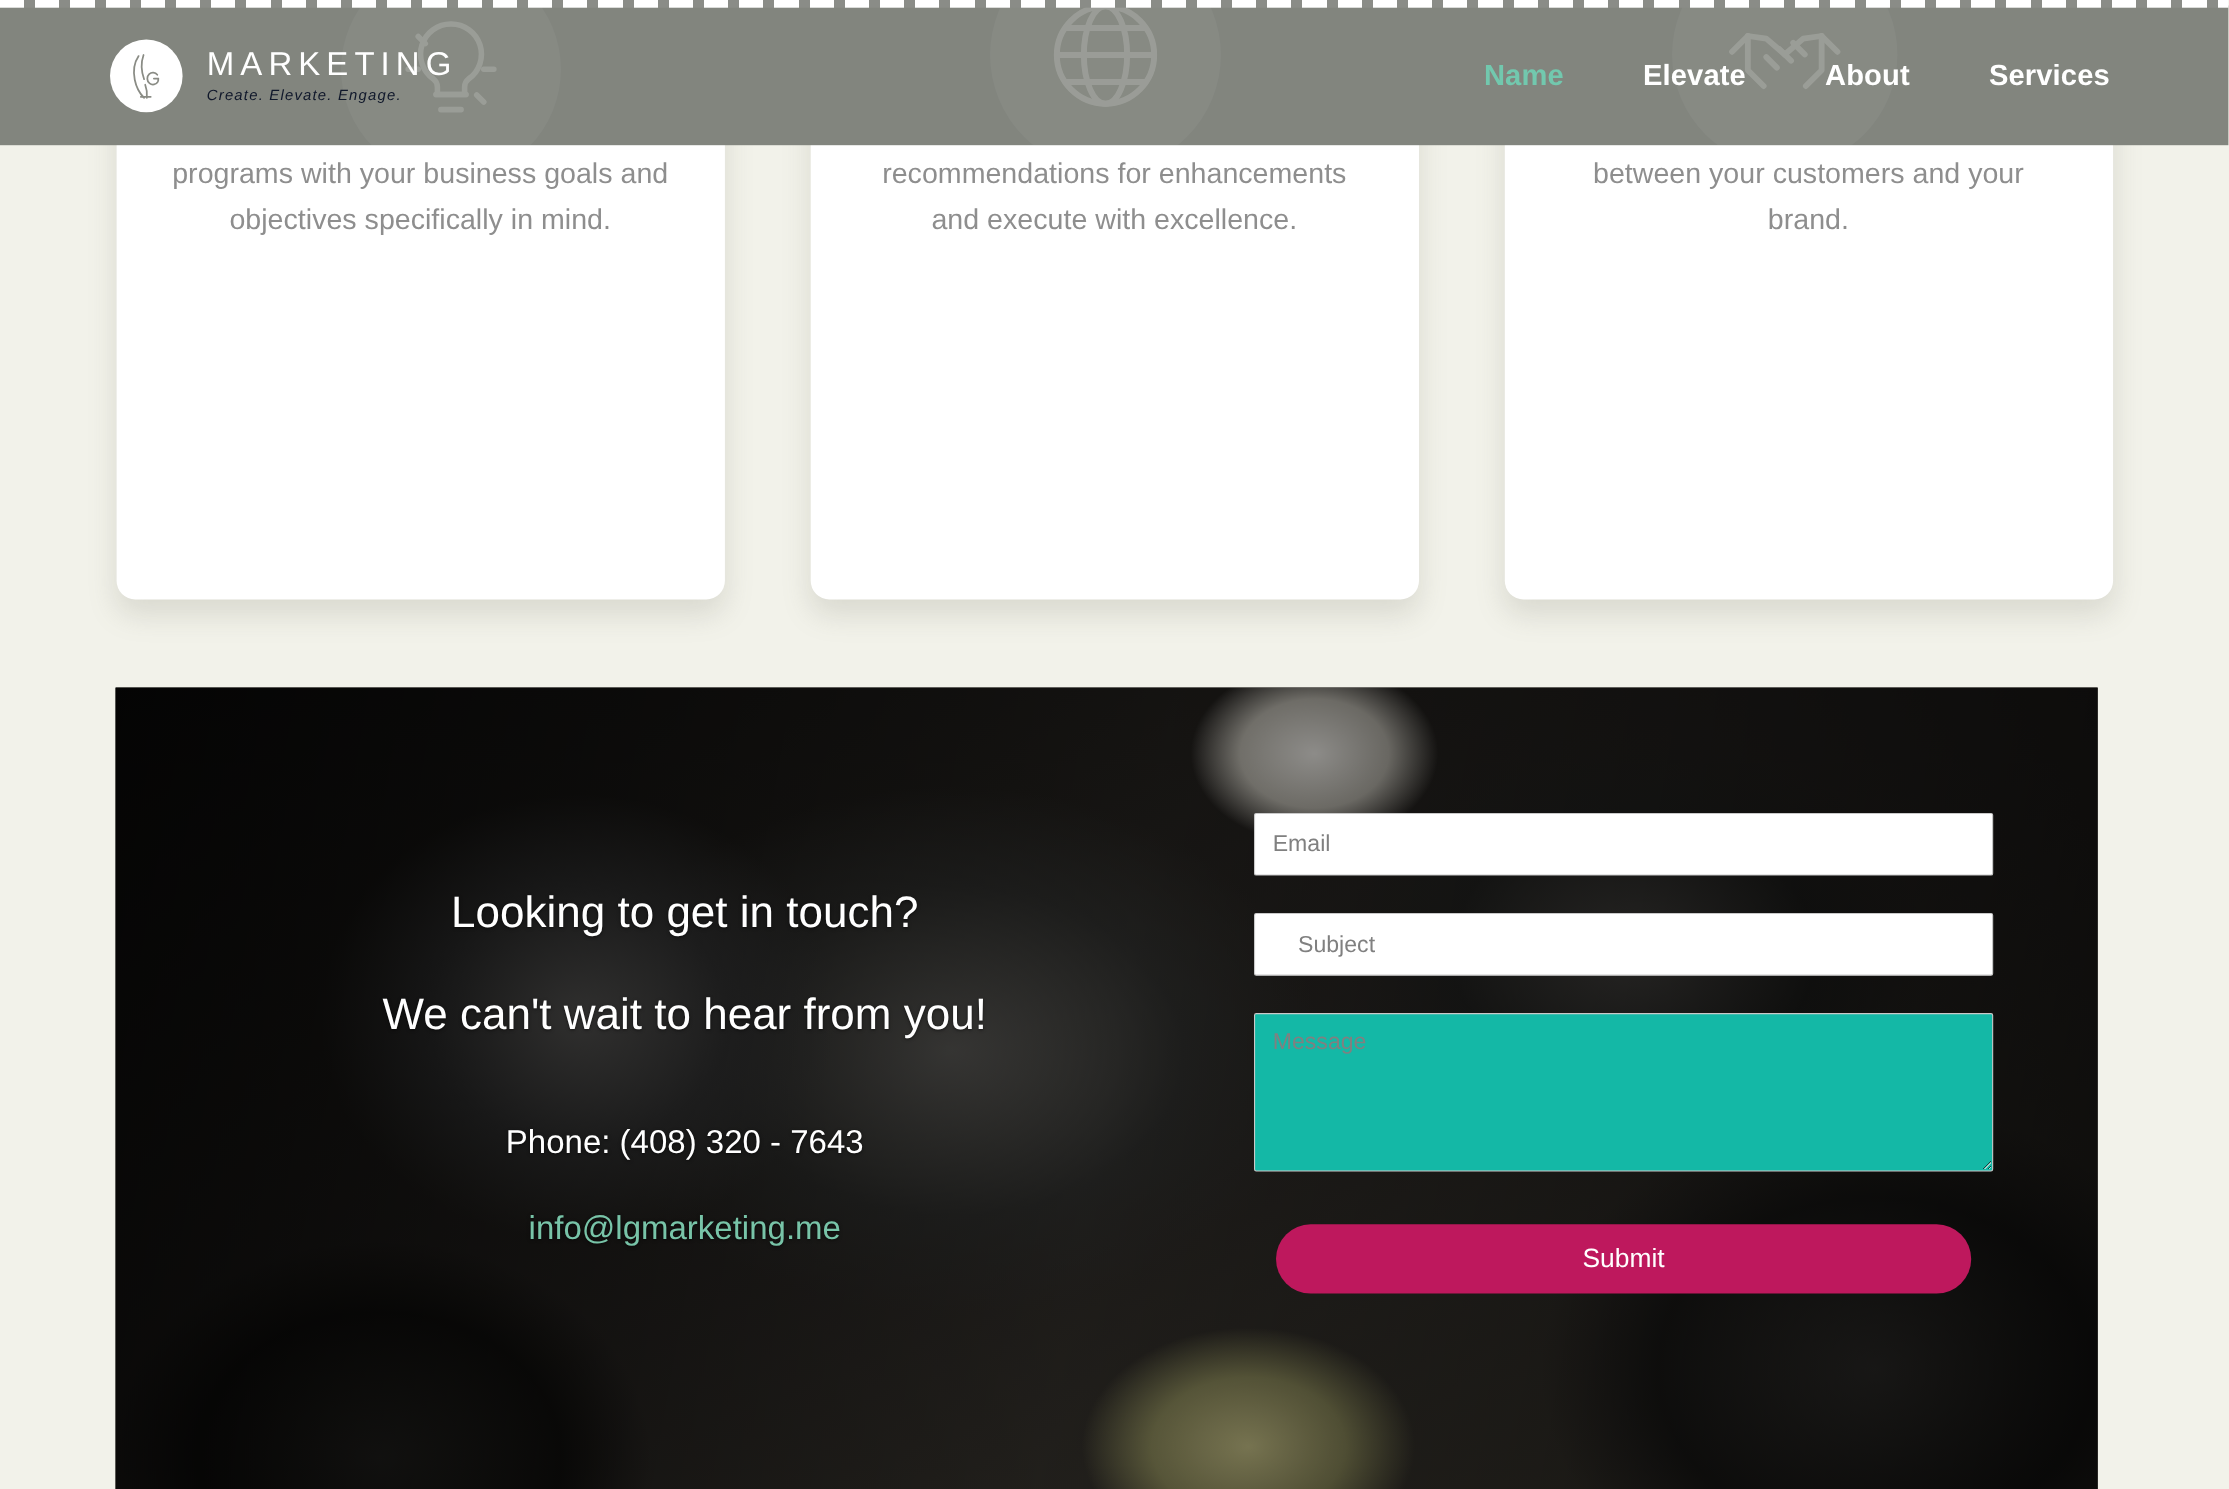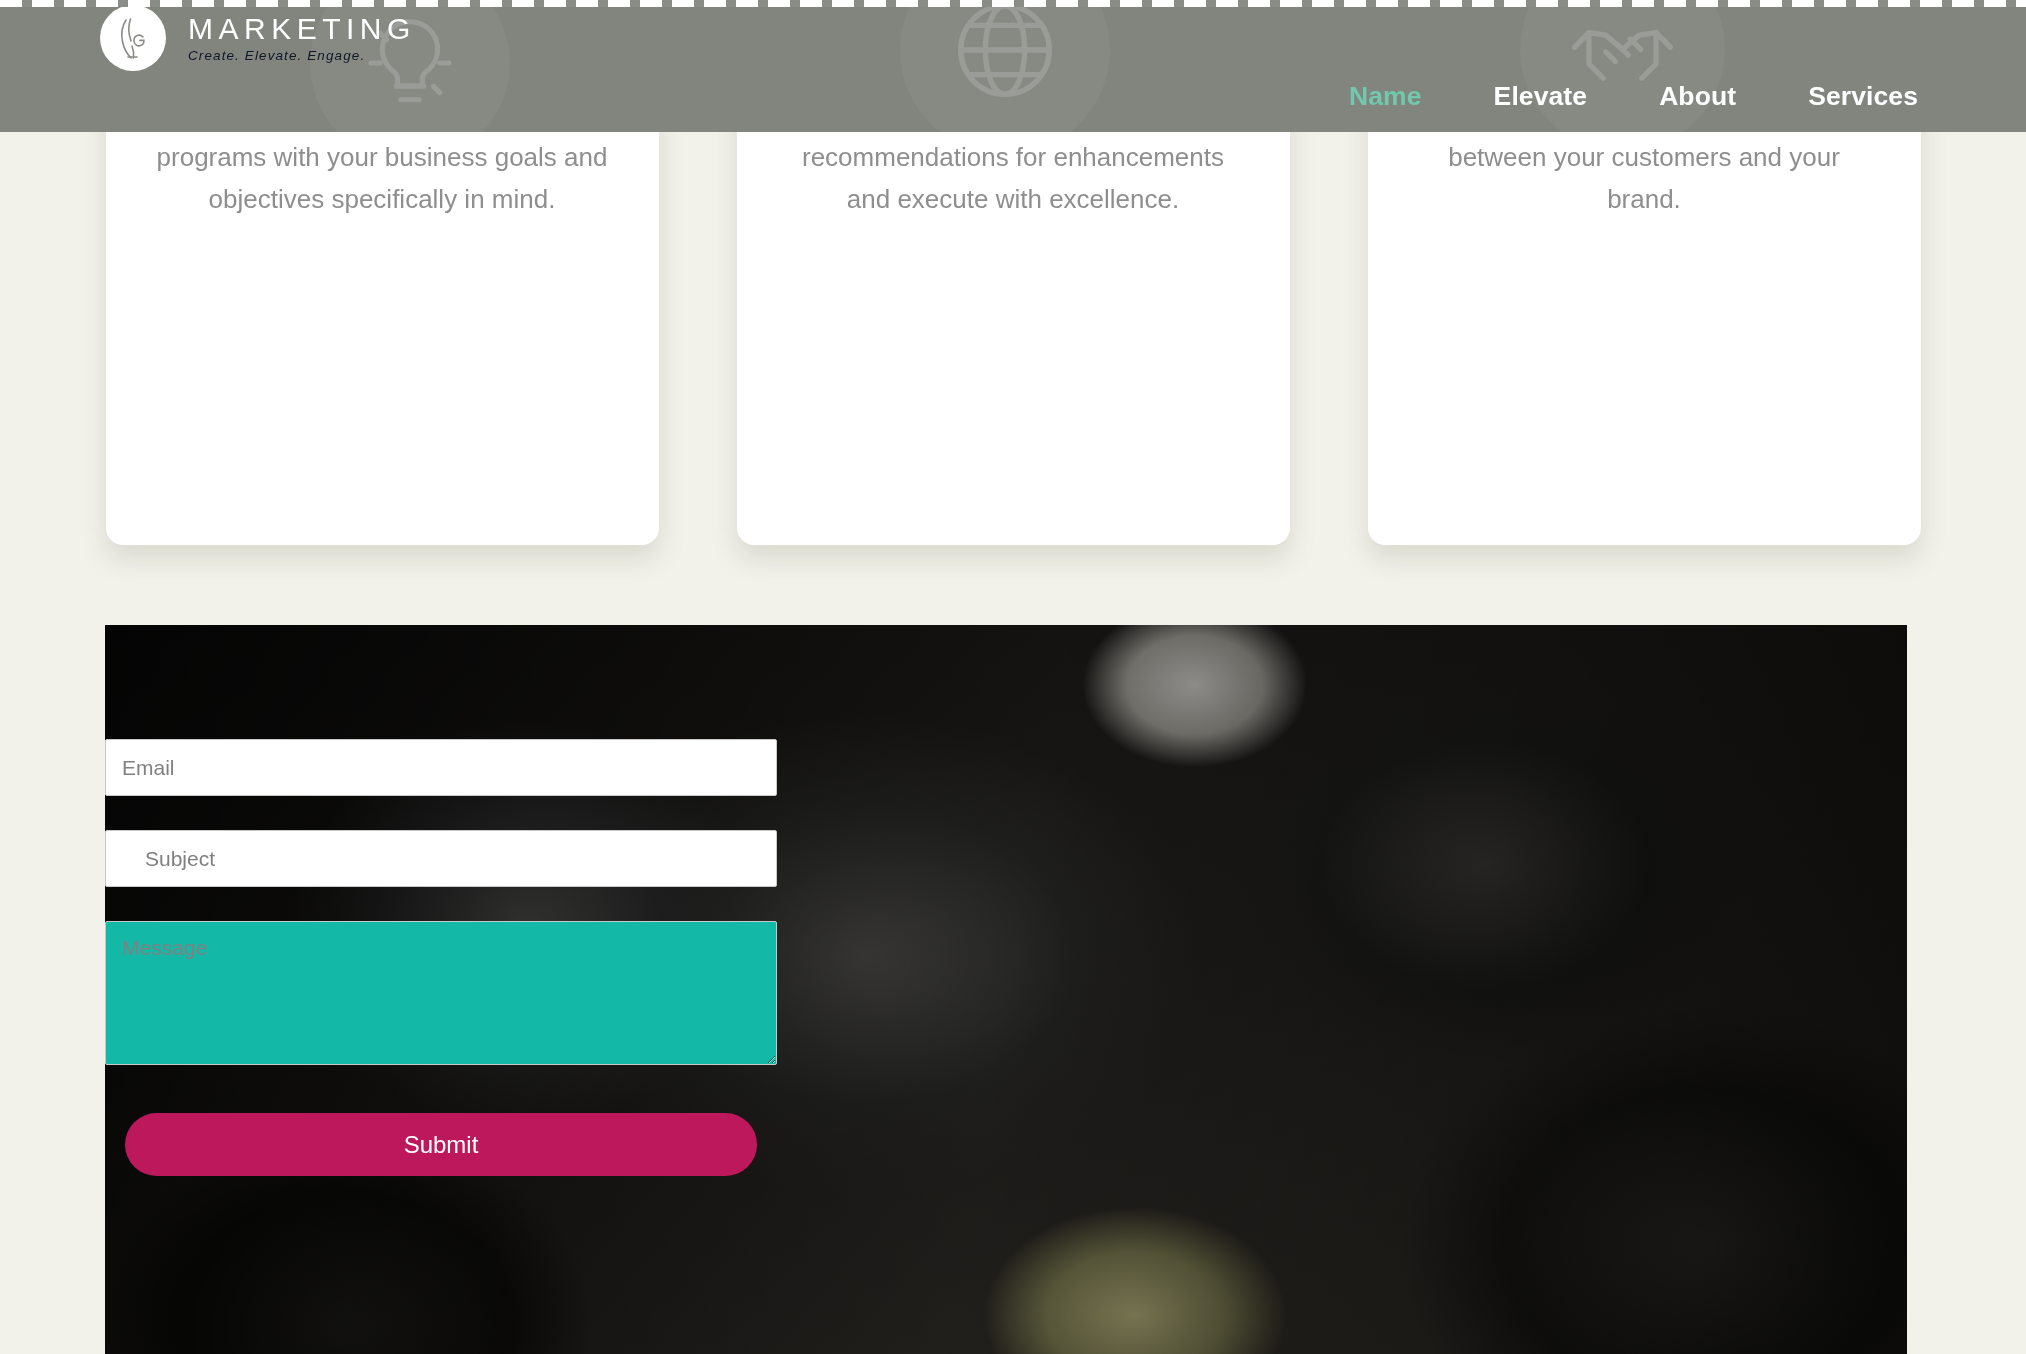--- a/index.html
+++ b/index.html
@@ -64,21 +64,21 @@
   .wm svg { opacity: 0.16; }
   .wm-bulb  { left: 310px;  top: -42px; width: 200px; height: 200px; }
   .wm-globe { left: 900px;  top: -60px; width: 210px; height: 210px; }
   .wm-hands { left: 1520px; top: -58px; width: 205px; height: 205px; }
 
   .header-inner {
     position: relative;
     height: 100%;
     z-index: 3;
     display: flex;
-    flex-direction: column;
+    align-items: center;
   }
 
   .brand {
     display: flex;
     align-items: center;
     margin-left: 100px;
     gap: 22px;
   }
 
   .brand-mark {
@@ -309,20 +309,26 @@
   </div>
 
 </div>
 
 <section class="contact-section">
   <div class="contact-photo"></div>
   <div class="contact-shade"></div>
 
   <div class="contact-grid">
 
+    <div class="contact-copy">
+      <div class="contact-heading">Looking to get in touch?</div>
+      <div class="contact-heading">We can't wait to hear from you!</div>
+      <div class="contact-phone">Phone: (408) 320 - 7643</div>
+      <a class="contact-email" href="#">info@lgmarketing.me</a>
+    </div>
 
     <form class="contact-form">
       <input class="field" type="email" placeholder="Email" style="">
       <input class="field" type="text" placeholder="Subject" style="">
       <textarea class="field-message" placeholder="Message" style=""></textarea>
       <button class="submit-btn" type="submit">Submit</button>
     </form>
 
   </div>
 </section>

